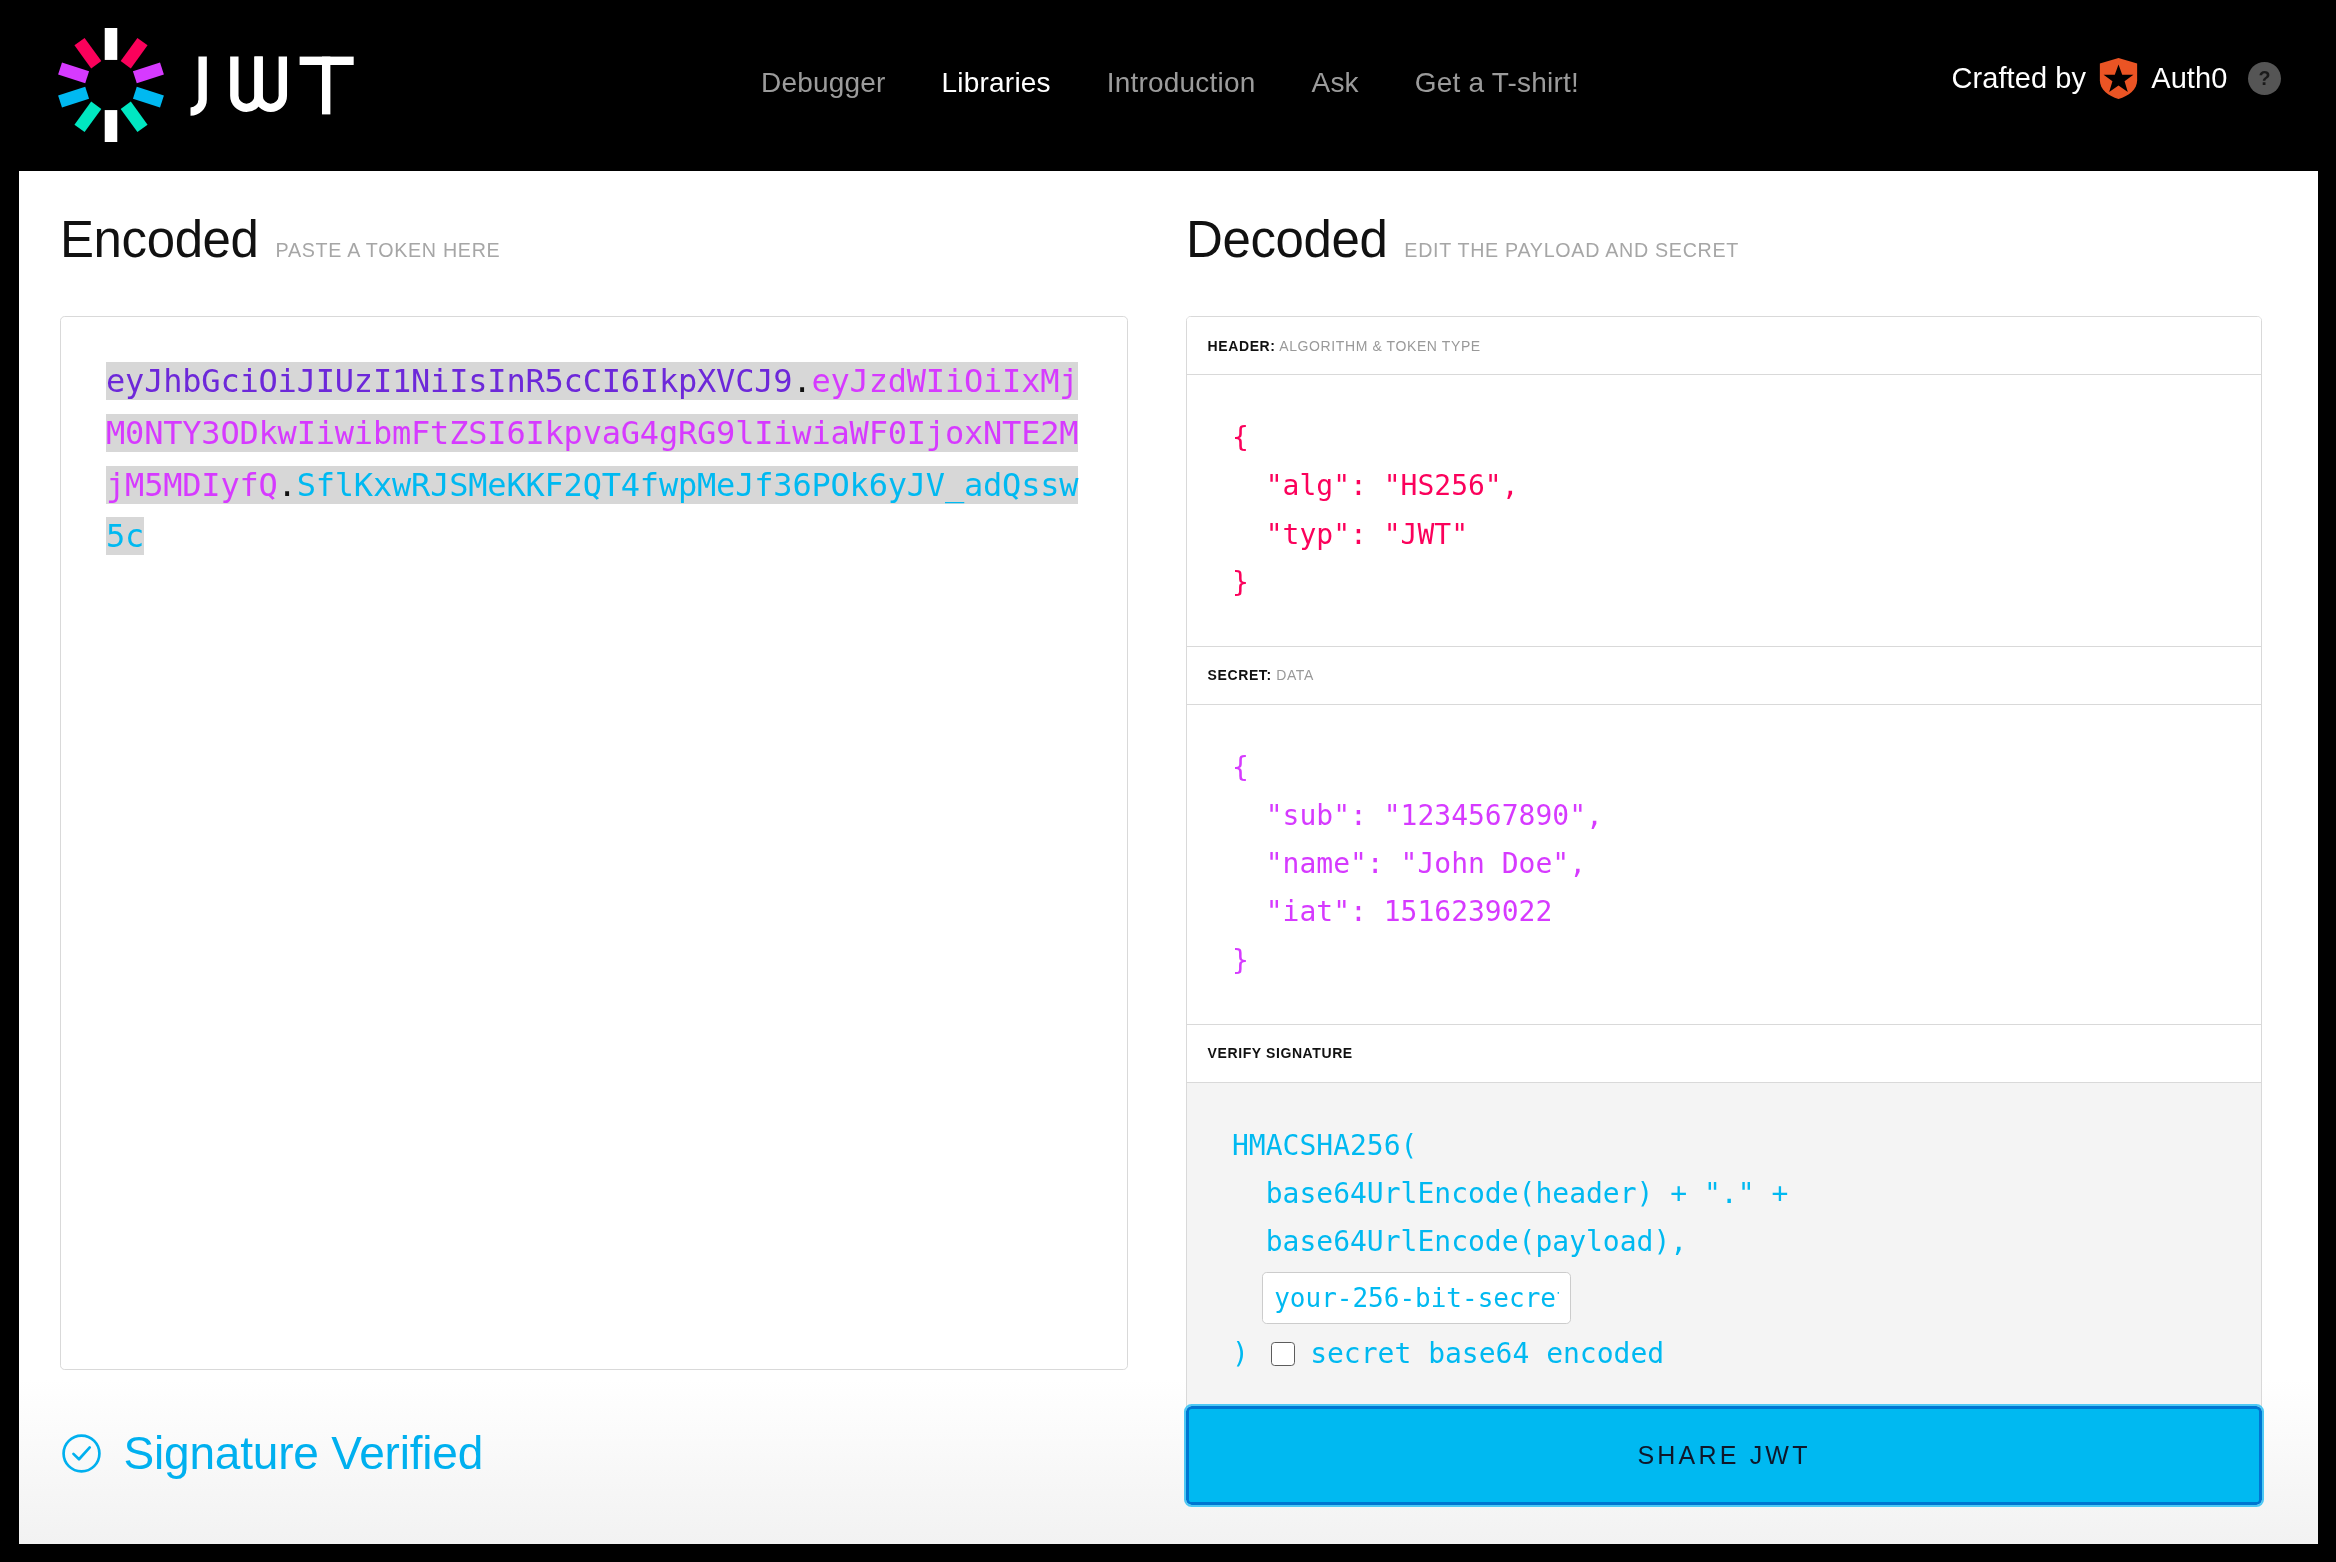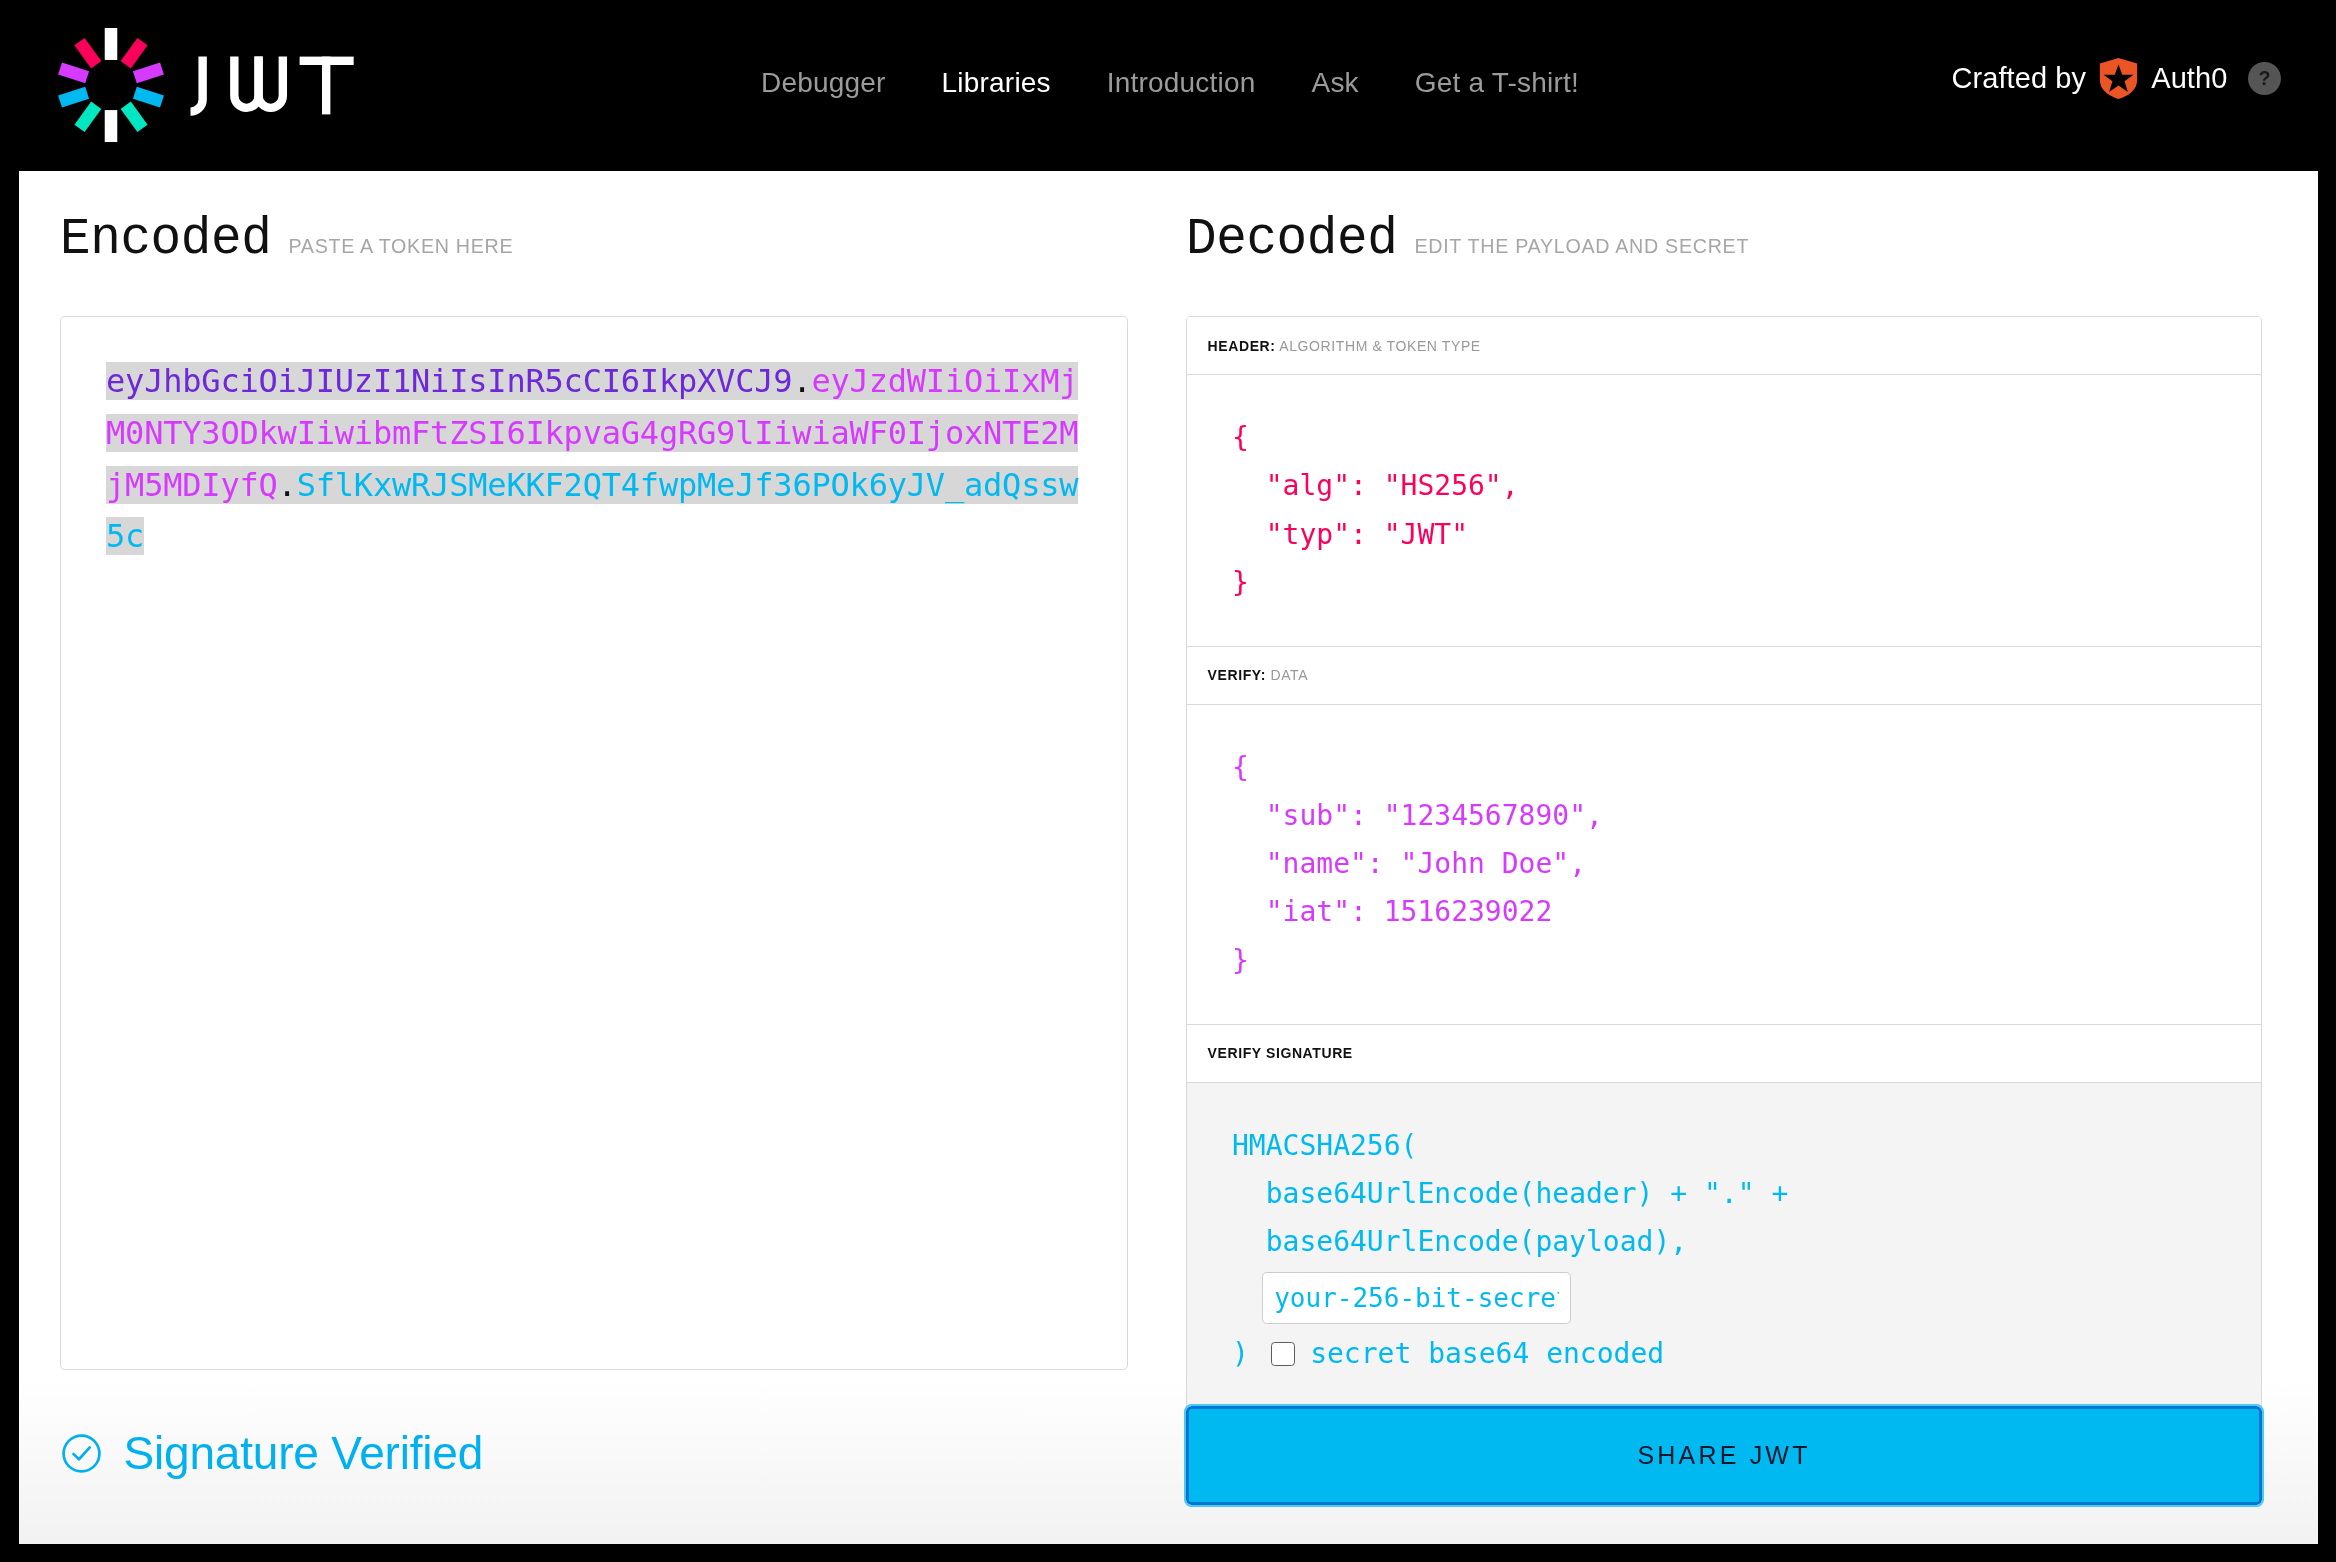--- a/index.html
+++ b/index.html
@@ -118,21 +118,20 @@
     display: flex;
     align-items: baseline;
     gap: 17px;
     white-space: nowrap;
   }
   .sect-title {
     font-size: 51px;
     color: #111111;
     letter-spacing: -0.4px;
     line-height: 1;
-    font-family: Liberation Mono, monospace;
   }
   .sect-sub {
     font-size: 19.7px;
     color: #a6a6a6;
     letter-spacing: 0.7px;
   }
 
   
   #encoded-box {
     position: absolute;
@@ -350,21 +349,21 @@
       <div class="dec-label">
         <b>HEADER:</b>
         <i>ALGORITHM &amp; TOKEN TYPE</i>
       </div>
       <div class="dec-body" id="header-body">{
   "alg": "HS256",
   "typ": "JWT"
 }</div>
 
       <div class="dec-label">
-        <b>VERIFY:</b>
+        <b>SECRET:</b>
         <i>DATA</i>
       </div>
       <div class="dec-body" id="payload-body">{
   "sub": "1234567890",
   "name": "John Doe",
   "iat": 1516239022
 }</div>
 
       <div class="dec-label">
         <b>VERIFY SIGNATURE</b>

